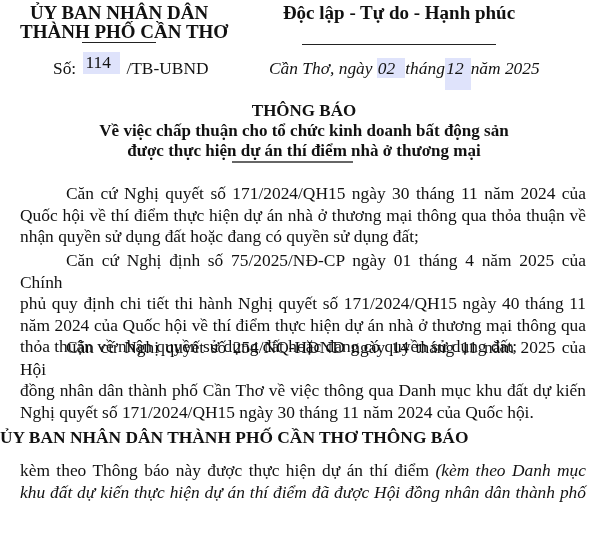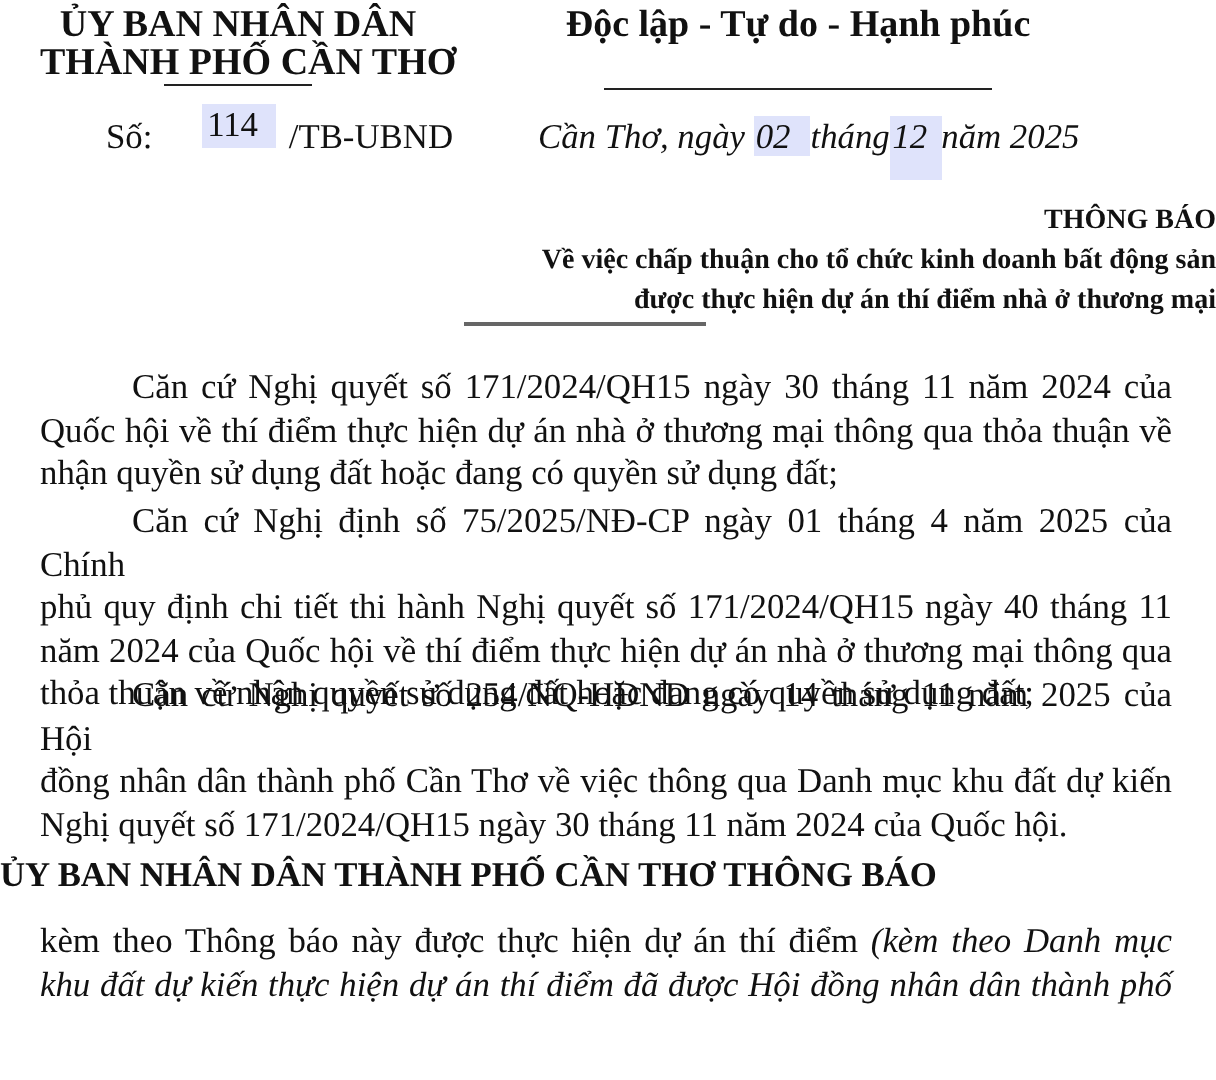--- a/index.html
+++ b/index.html
@@ -33,31 +33,31 @@
 </div>
 <div class="rule" style="left:82px; top:42px; width:74px;"></div>
 
 <div class="abs hdr" style="left:228px; top:3px; width:342px;">
   <div>Độc lập - Tự do - Hạnh phúc</div>
 </div>
 <div class="rule" style="left:302px; top:44px; width:194px;"></div>
 
 <div class="abs" style="left:53px; top:58px; font-size:17.4px; line-height:20px;">
   <span>Số:</span>
-  <span class="hl" style="position:relative; top:-6px; padding:0 9px 2px 3px; margin-left:20px;">114</span>
+  <span class="hl" style="position:relative; top:-6px; padding:0 9px 2px 3px; margin-left:2px;">114</span>
   <span style="margin-left:2px;">/TB-UBND</span>
 </div>
 
 <div class="abs i" style="left:269px; top:58px; font-size:17.4px; line-height:20px;">
   <span>Cần Thơ, ngày</span>
   <span class="hl" style="padding:0 10px 0 1px;">02</span><span>tháng</span>
   <span class="hl" style="padding:0 7px 12px 1px; margin-left:-4px;">12</span><span>năm 2025</span>
 </div>
 
-<div class="abs b" style="left:0; top:101px; width:608px; text-align:right; font-size:14px; line-height:20px;">
+<div class="abs b" style="left:0; top:101px; width:608px; text-align:center; font-size:17px; line-height:20px;">
   <div>THÔNG BÁO</div>
   <div>Về việc chấp thuận cho tổ chức kinh doanh bất động sản</div>
   <div>được thực hiện dự án thí điểm nhà ở thương mại</div>
 </div>
 <div class="rule-gray" style="left:232px; top:161px; width:121px;"></div>
 
 <div class="para" style="top:183px; text-indent:0;">
   <span class="line first">Căn cứ Nghị quyết số 171/2024/QH15 ngày 30 tháng 11 năm 2024 của</span>
   <span class="line">Quốc hội về thí điểm thực hiện dự án nhà ở thương mại thông qua thỏa thuận về</span>
   <span class="line last">nhận quyền sử dụng đất hoặc đang có quyền sử dụng đất;</span>

